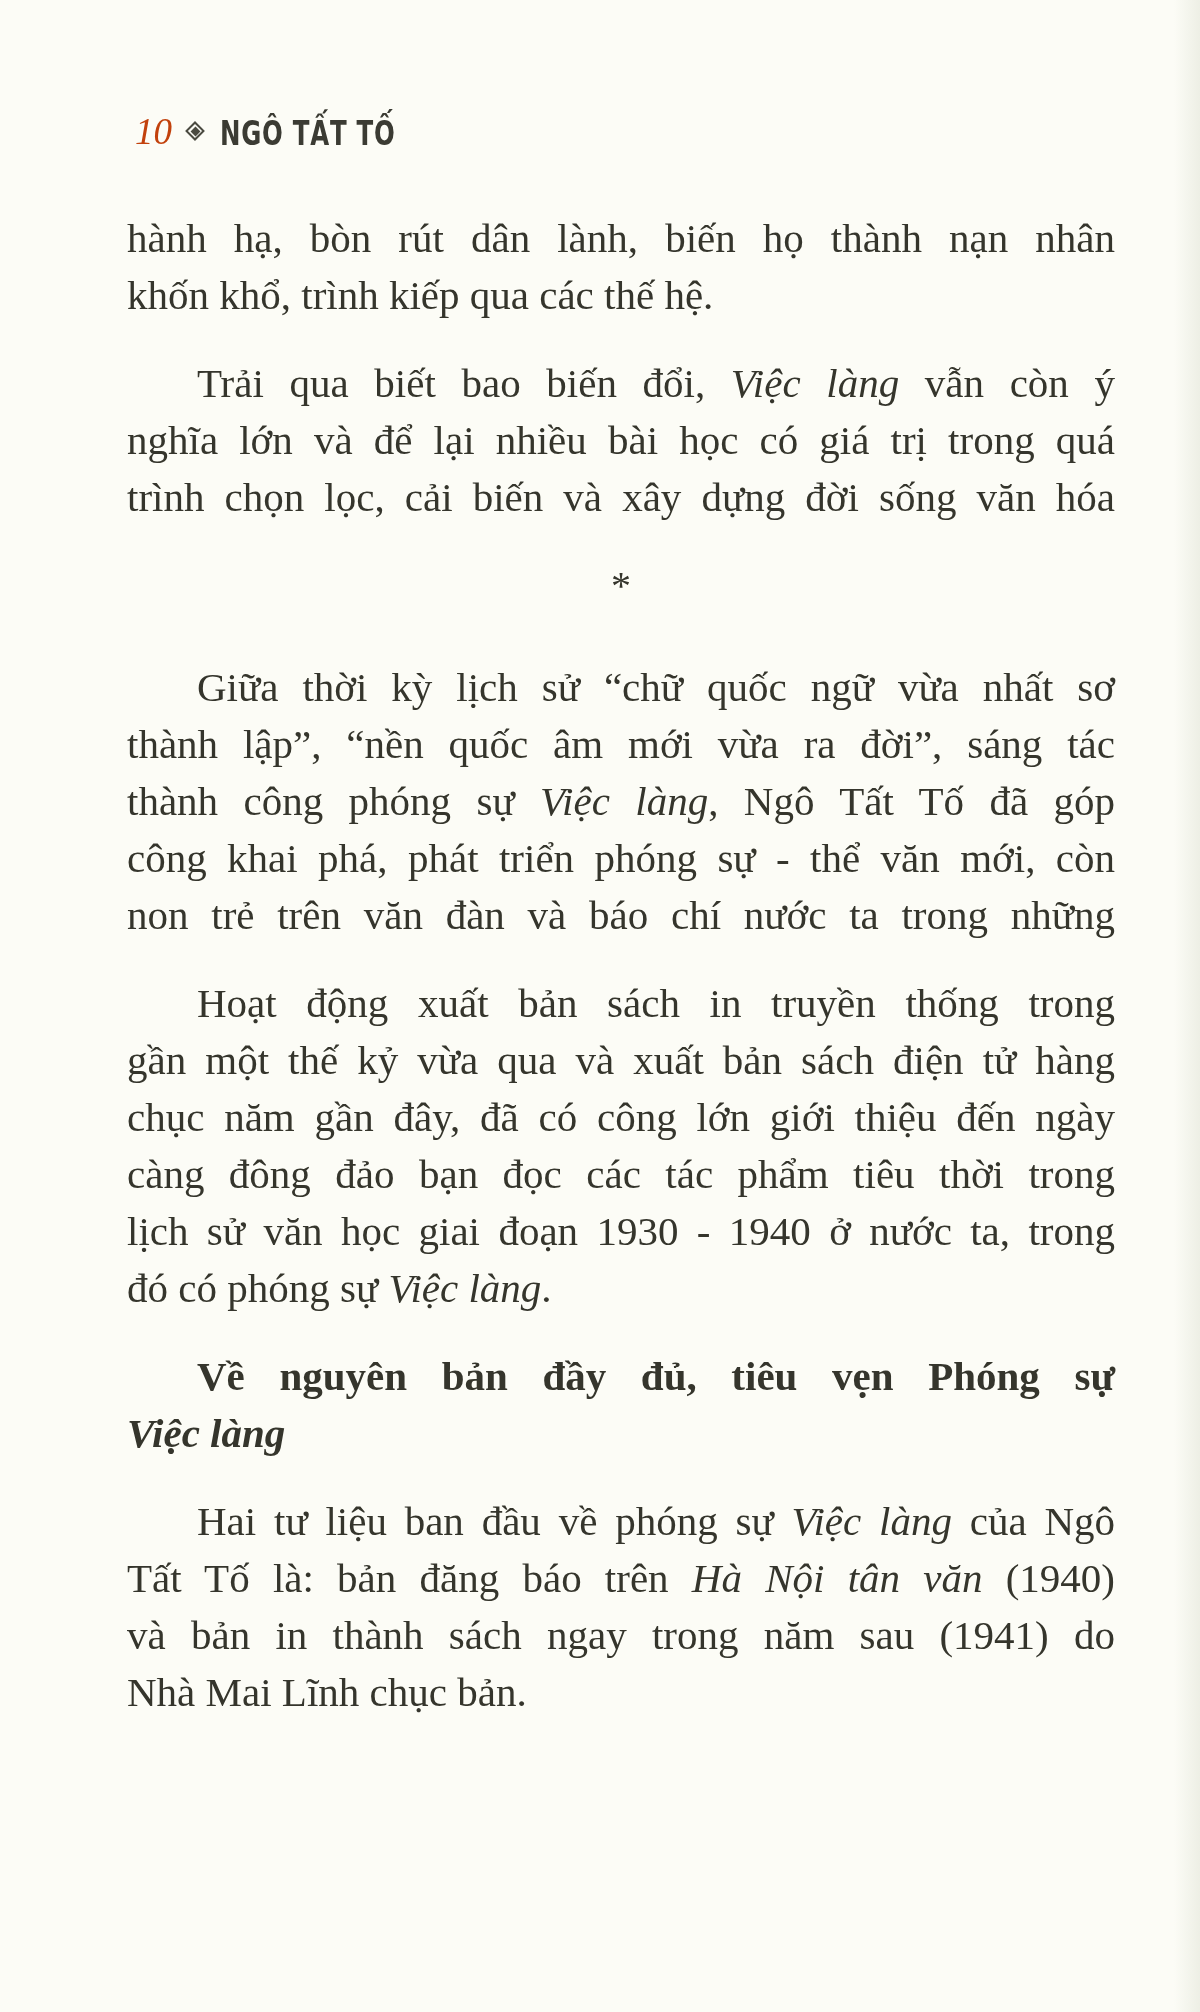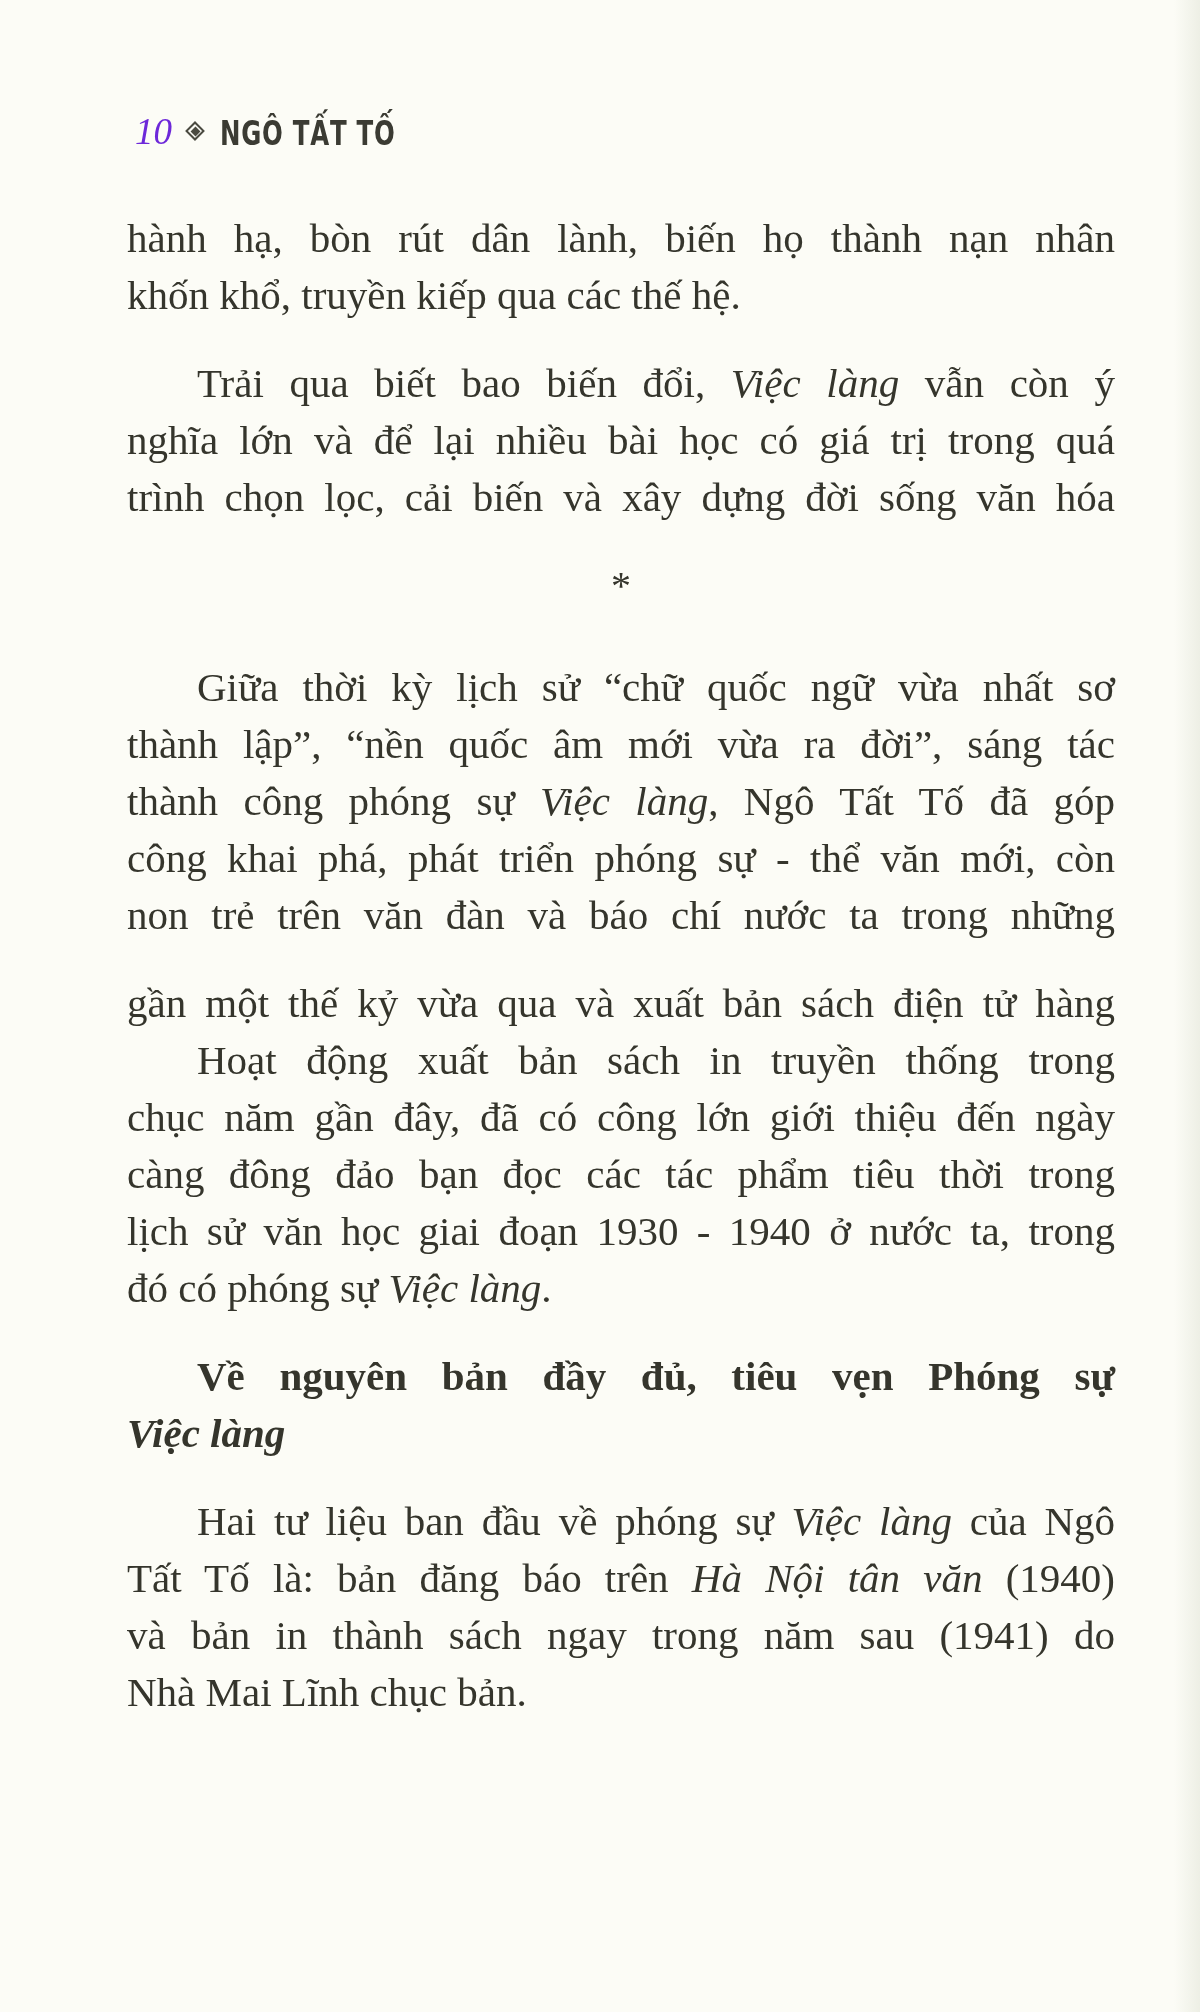--- a/index.html
+++ b/index.html
@@ -26,21 +26,21 @@
     left: 135px;
     top: 100px;
     height: 50px;
     display: flex;
     align-items: flex-end;
     gap: 12px;
   }
   .page-number {
     font-style: italic;
     font-size: 37px;
-    color: #6d28d9;
+    color: #c2410c;
     line-height: 1;
     text-align: right;
   }
   .diamond-icon {
     width: 24px;
     height: 24px;
     position: relative;
     margin-bottom: 6px;
   }
   .diamond-icon::before {
@@ -120,40 +120,40 @@
 <div class="running-header">
   <span class="page-number">10</span>
   <span class="diamond-icon"></span>
   <span class="author-name">NGÔ TẤT TỐ</span>
 </div>
 
 <div class="body-text">
   <div id="block-a">
       <div class="para">
         <span class="line">hành hạ, bòn rút dân lành, biến họ thành nạn nhân</span>
-        <span class="line last">khốn khổ, truyền kiếp qua các thế hệ.</span>
+        <span class="line last">khốn khổ, trình kiếp qua các thế hệ.</span>
       </div>
       <div class="para">
         <span class="line indent">Trải qua biết bao biến đổi, <em>Việc làng</em> vẫn còn ý</span>
         <span class="line">nghĩa lớn và để lại nhiều bài học có giá trị trong quá</span>
         <span class="line">trình chọn lọc, cải biến và xây dựng đời sống văn hóa</span>
       </div>
     </div>
   <div class="separator">*</div>
   <div id="block-b">
       <div class="para">
         <span class="line indent">Giữa thời kỳ lịch sử “chữ quốc ngữ vừa nhất sơ</span>
         <span class="line">thành lập”, “nền quốc âm mới vừa ra đời”, sáng tác</span>
         <span class="line">thành công phóng sự <em>Việc làng</em>, Ngô Tất Tố đã góp</span>
         <span class="line">công khai phá, phát triển phóng sự - thể văn mới, còn</span>
         <span class="line">non trẻ trên văn đàn và báo chí nước ta trong những</span>
       </div>
       <div class="para">
+        <span class="line indent">Hoạt động xuất bản sách in truyền thống trong</span>
         <span class="line">gần một thế kỷ vừa qua và xuất bản sách điện tử hàng</span>
-        <span class="line indent">Hoạt động xuất bản sách in truyền thống trong</span>
         <span class="line">chục năm gần đây, đã có công lớn giới thiệu đến ngày</span>
         <span class="line">càng đông đảo bạn đọc các tác phẩm tiêu thời trong</span>
         <span class="line">lịch sử văn học giai đoạn 1930 - 1940 ở nước ta, trong</span>
         <span class="line last">đó có phóng sự <em>Việc làng</em>.</span>
       </div>
     </div>
   <div id="block-h" class="para heading">
       <span class="line indent">Về nguyên bản đầy đủ, tiêu vẹn Phóng sự</span>
       <span class="line last"><em>Việc làng</em></span>
     </div>

